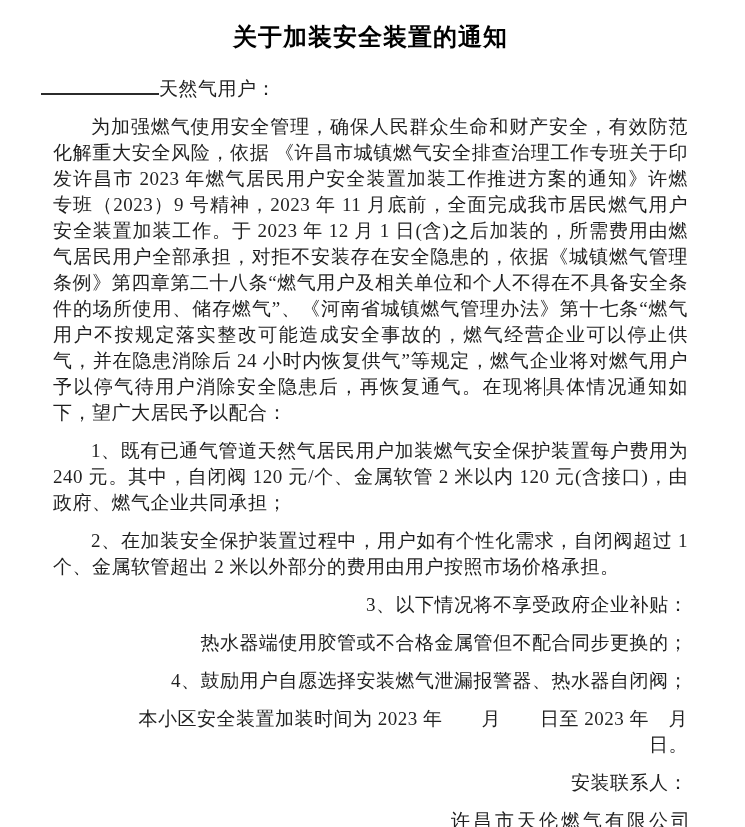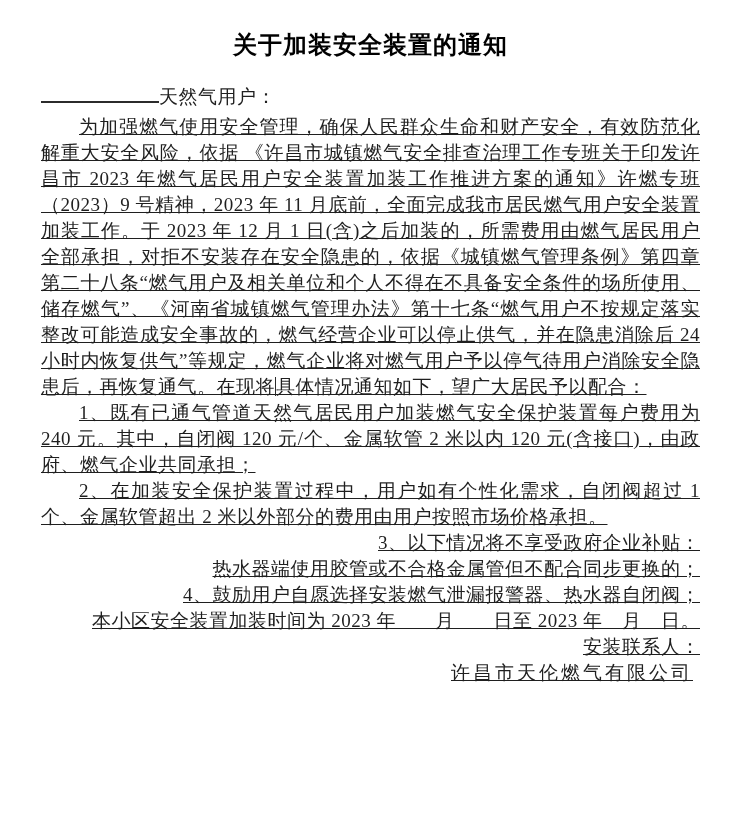--- a/index.html
+++ b/index.html
@@ -6,21 +6,21 @@
     margin: 0;
     padding: 0;
     background: #ffffff;
   }
   .page {
     position: relative;
     width: 745px;
     height: 827px;
     box-sizing: border-box;
     background: #ffffff;
-    padding: 28px 45px 0 41px;
+    padding: 20px 45px 0 41px;
     font-family: "Liberation Serif", "DejaVu Serif", serif;
     font-size: 19px;
     line-height: 26px;
     color: #1f1f1f;
     letter-spacing: 0.5px;
     overflow: hidden;
   }
   .doc-title {
     margin: 0 0 20px 0;
     text-align: center;
@@ -36,24 +36,23 @@
     white-space: nowrap;
   }
   .blank-underline {
     display: inline-block;
     width: 118px;
     height: 1em;
     border-bottom: 2px solid #2b2b2b;
     vertical-align: baseline;
   }
   p.body-para {
-    margin: 0;
+    margin: 12px;
     text-indent: 2em;
     text-align: justify;
-    text-decoration: underline;
   }
   p.no-justify {
     text-align: right;
   }
   .text-cursor {
     display: inline-block;
     width: 1px;
     height: 19px;
     background: #2b2b2b;
     vertical-align: -3px;

